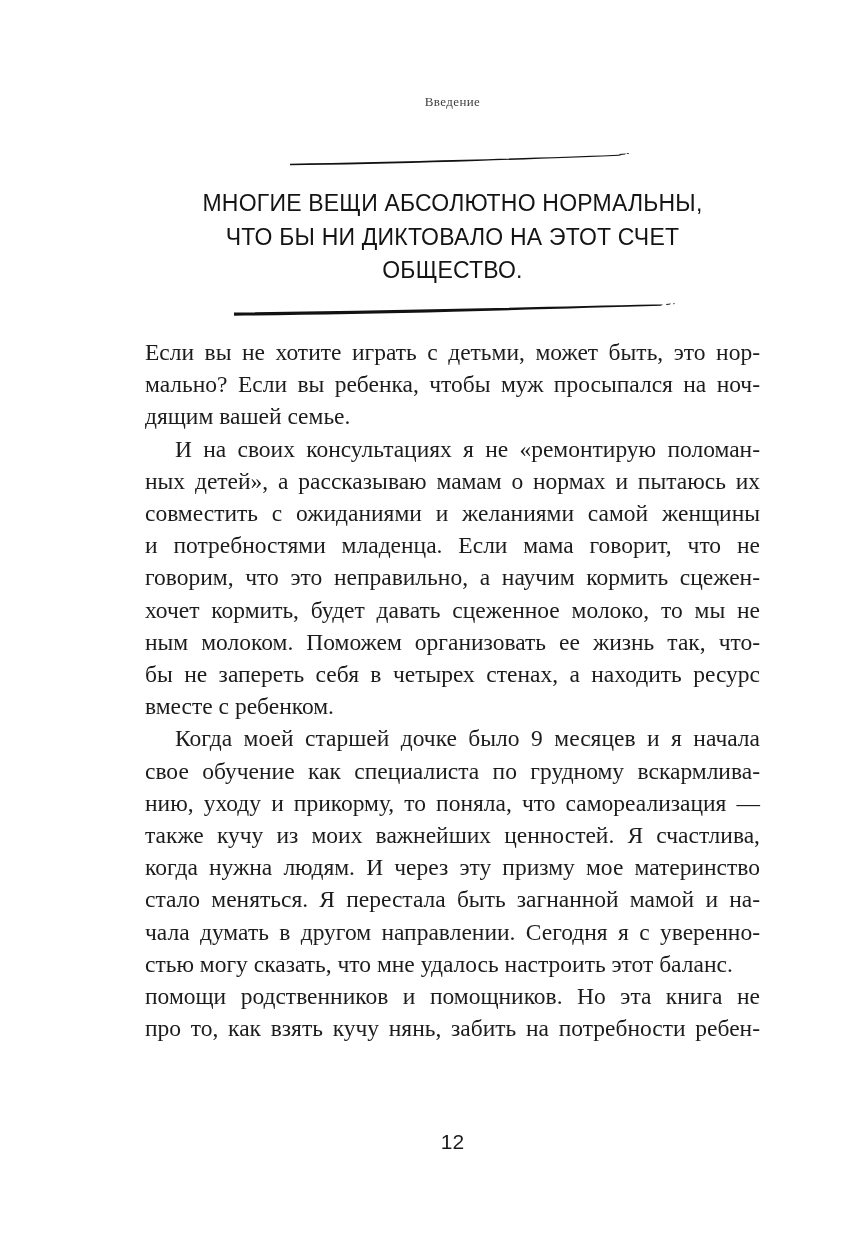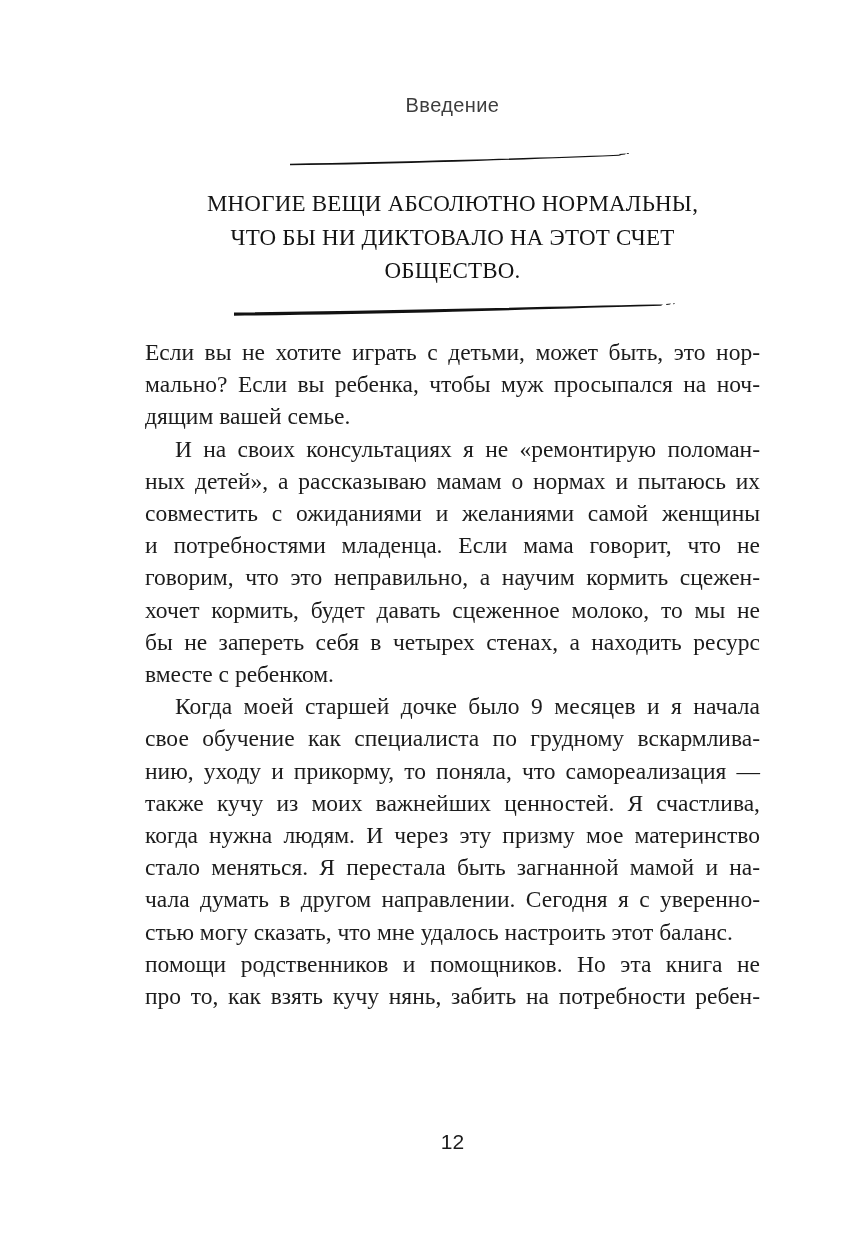--- a/index.html
+++ b/index.html
@@ -17,42 +17,42 @@
   .page {
     position: absolute;
     inset: 0;
   }
   .chapter-header {
     position: absolute;
     top: 94px;
     left: 145px;
     width: 615px;
     text-align: center;
-    font-family: Liberation Sans, sans-serif;
-    font-size: 20px;
+    font-family: Liberation Serif, serif;
+    font-size: 13px;
     letter-spacing: 0.4px;
     color: var(--c-header-text, #3e3e3e);
   }
   .brush-top {
     position: absolute;
     left: 289px;
     top: 150px;
   }
   .brush-bottom {
     position: absolute;
     left: 233px;
     top: 298px;
   }
   .pull-quote {
     position: absolute;
     top: 187px;
     left: 145px;
     width: 615px;
     text-align: center;
-    font-family: Liberation Serif, serif;
+    font-family: Liberation Sans, sans-serif;
     font-size: 23px;
     line-height: 33.5px;
     font-weight: 400;
     letter-spacing: 0.2px;
     color: var(--c-quote-text, #141414);
   }
   .body-text {
     position: absolute;
     top: 336px;
     left: 145px;
@@ -135,20 +135,21 @@
         <div class="line">мально? Если вы ребенка, чтобы муж просыпался на ноч-</div>
         <div class="line flush">дящим вашей семье.</div>
       </div>
       <div class="paragraph">
         <div class="line indent">И на своих консультациях я не «ремонтирую поломан-</div>
         <div class="line">ных детей», а рассказываю мамам о нормах и пытаюсь их</div>
         <div class="line">совместить с ожиданиями и желаниями самой женщины</div>
         <div class="line">и потребностями младенца. Если мама говорит, что не</div>
         <div class="line">говорим, что это неправильно, а научим кормить сцежен-</div>
         <div class="line">хочет кормить, будет давать сцеженное молоко, то мы не</div>
+        <div class="line">ным молоком. Поможем организовать ее жизнь так, что-</div>
         <div class="line">бы не запереть себя в четырех стенах, а находить ресурс</div>
         <div class="line flush">вместе с ребенком.</div>
       </div>
       <div class="paragraph">
         <div class="line indent">Когда моей старшей дочке было 9 месяцев и я начала</div>
         <div class="line">свое обучение как специалиста по грудному вскармлива-</div>
         <div class="line">нию, уходу и прикорму, то поняла, что самореализация —</div>
         <div class="line">также кучу из моих важнейших ценностей. Я счастлива,</div>
         <div class="line">когда нужна людям. И через эту призму мое материнство</div>
         <div class="line">стало меняться. Я перестала быть загнанной мамой и на-</div>

